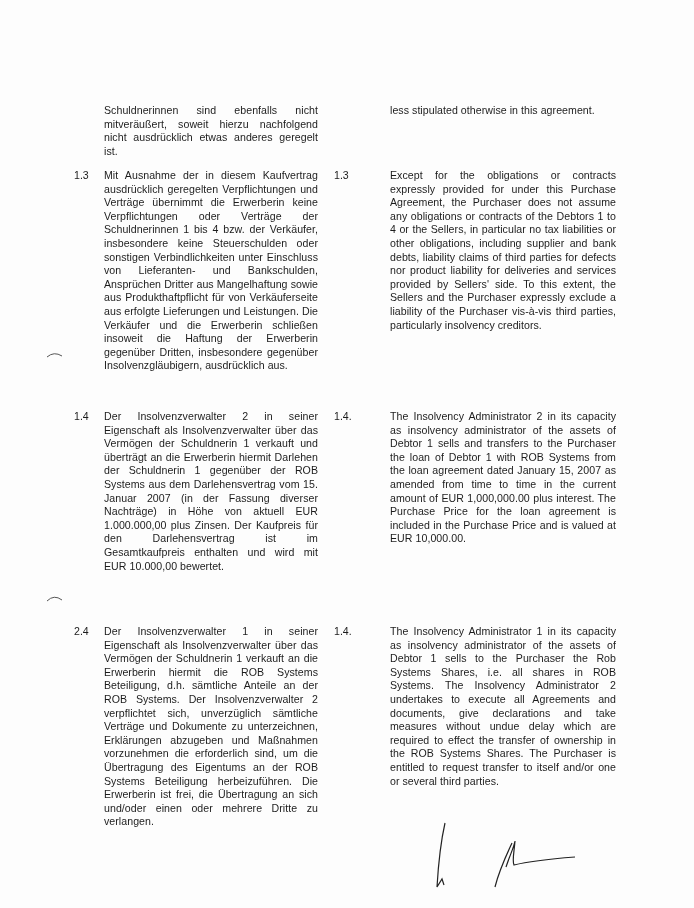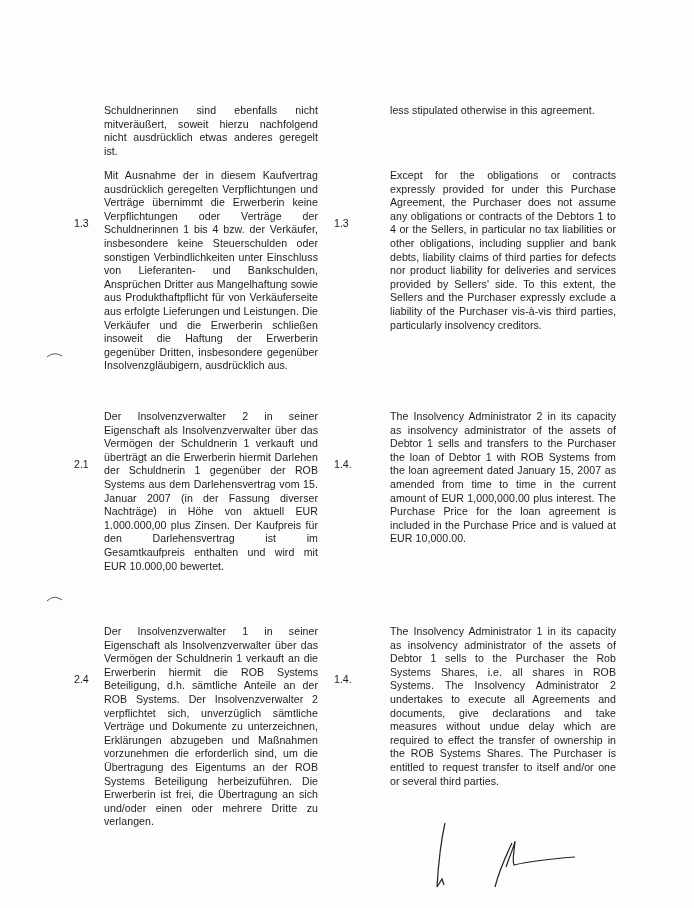--- a/index.html
+++ b/index.html
@@ -10,41 +10,41 @@
   .page { position: absolute; inset: 0; background: #fdfdfd; }
   .para {
     position: absolute;
     font-size: 10.6px; line-height: 13.6px;
     text-align: justify; text-align-last: left;
     letter-spacing: 0.05px;
   }
   .para.de { left: 104px; width: 214px; }
   .para.en { left: 390px; width: 226px; }
   .num {
-    position: absolute; font-size: 10.6px; line-height: 13.6px; margin-top: 48px;
+    position: absolute; font-size: 10.6px; line-height: 13.6px;
   }
   .num.de { left: 74px; }
   .num.en { left: 334px; }
   .mark { position: absolute; width: 18px; height: 8px; }
   .sig { position: absolute; left: 420px; top: 815px; width: 160px; height: 80px; }
 </style>
 </head>
 <body>
 
 <div class="page">
 
   <div class="para en" style="top:104px;">less stipulated otherwise in this agreement.</div>
   <div class="para de" style="top:104px;">Schuldnerinnen sind ebenfalls nicht mitveräußert, soweit hierzu nachfolgend nicht ausdrücklich etwas anderes geregelt ist.</div>
 
   <div class="num de" style="top:169px;">1.3</div>
   <div class="para de" style="top:169px;">Mit Ausnahme der in diesem Kaufvertrag ausdrücklich geregelten Verpflichtungen und Verträge übernimmt die Erwerberin keine Verpflichtungen oder Verträge der Schuldnerinnen 1 bis 4 bzw. der Verkäufer, insbesondere keine Steuerschulden oder sonstigen Verbindlichkeiten unter Einschluss von Lieferanten- und Bankschulden, Ansprüchen Dritter aus Mangelhaftung sowie aus Produkthaftpflicht für von Verkäuferseite aus erfolgte Lieferungen und Leistungen. Die Verkäufer und die Erwerberin schließen insoweit die Haftung der Erwerberin gegenüber Dritten, insbesondere gegenüber Insolvenzgläubigern, ausdrücklich aus.</div>
   <div class="num en" style="top:169px;">1.3</div>
   <div class="para en" style="top:169px;">Except for the obligations or contracts expressly provided for under this Purchase Agreement, the Purchaser does not assume any obligations or contracts of the Debtors 1 to 4 or the Sellers, in particular no tax liabilities or other obligations, including supplier and bank debts, liability claims of third parties for defects nor product liability for deliveries and services provided by Sellers' side. To this extent, the Sellers and the Purchaser expressly exclude a liability of the Purchaser vis-à-vis third parties, particularly insolvency creditors.</div>
 
-  <div class="num de" style="top:410px;">2.1</div>
+  <div class="num de" style="top:410px;">1.4</div>
   <div class="para de" style="top:410px;">Der Insolvenzverwalter 2 in seiner Eigenschaft als Insolvenzverwalter über das Vermögen der Schuldnerin 1 verkauft und überträgt an die Erwerberin hiermit Darlehen der Schuldnerin 1 gegenüber der ROB Systems aus dem Darlehensvertrag vom 15. Januar 2007 (in der Fassung diverser Nachträge) in Höhe von aktuell EUR 1.000.000,00 plus Zinsen. Der Kaufpreis für den Darlehensvertrag ist im Gesamtkaufpreis enthalten und wird mit EUR 10.000,00 bewertet.</div>
   <div class="num en" style="top:410px;">1.4.</div>
   <div class="para en" style="top:410px;">The Insolvency Administrator 2 in its capacity as insolvency administrator of the assets of Debtor 1 sells and transfers to the Purchaser the loan of Debtor 1 with ROB Systems from the loan agreement dated January 15, 2007 as amended from time to time in the current amount of EUR 1,000,000.00 plus interest. The Purchase Price for the loan agreement is included in the Purchase Price and is valued at EUR 10,000.00.</div>
 
   <div class="num de" style="top:625px;">2.4</div>
   <div class="para de" style="top:625px;">Der Insolvenzverwalter 1 in seiner Eigenschaft als Insolvenzverwalter über das Vermögen der Schuldnerin 1 verkauft an die Erwerberin hiermit die ROB Systems Beteiligung, d.h. sämtliche Anteile an der ROB Systems. Der Insolvenzverwalter 2 verpflichtet sich, unverzüglich sämtliche Verträge und Dokumente zu unterzeichnen, Erklärungen abzugeben und Maßnahmen vorzunehmen die erforderlich sind, um die Übertragung des Eigentums an der ROB Systems Beteiligung herbeizuführen. Die Erwerberin ist frei, die Übertragung an sich und/oder einen oder mehrere Dritte zu verlangen.</div>
   <div class="num en" style="top:625px;">1.4.</div>
   <div class="para en" style="top:625px;">The Insolvency Administrator 1 in its capacity as insolvency administrator of the assets of Debtor 1 sells to the Purchaser the Rob Systems Shares, i.e. all shares in ROB Systems. The Insolvency Administrator 2 undertakes to execute all Agreements and documents, give declarations and take measures without undue delay which are required to effect the transfer of ownership in the ROB Systems Shares. The Purchaser is entitled to request transfer to itself and/or one or several third parties.</div>
 
   <svg class="mark" style="left:46px; top:351px;" viewBox="0 0 18 8">

